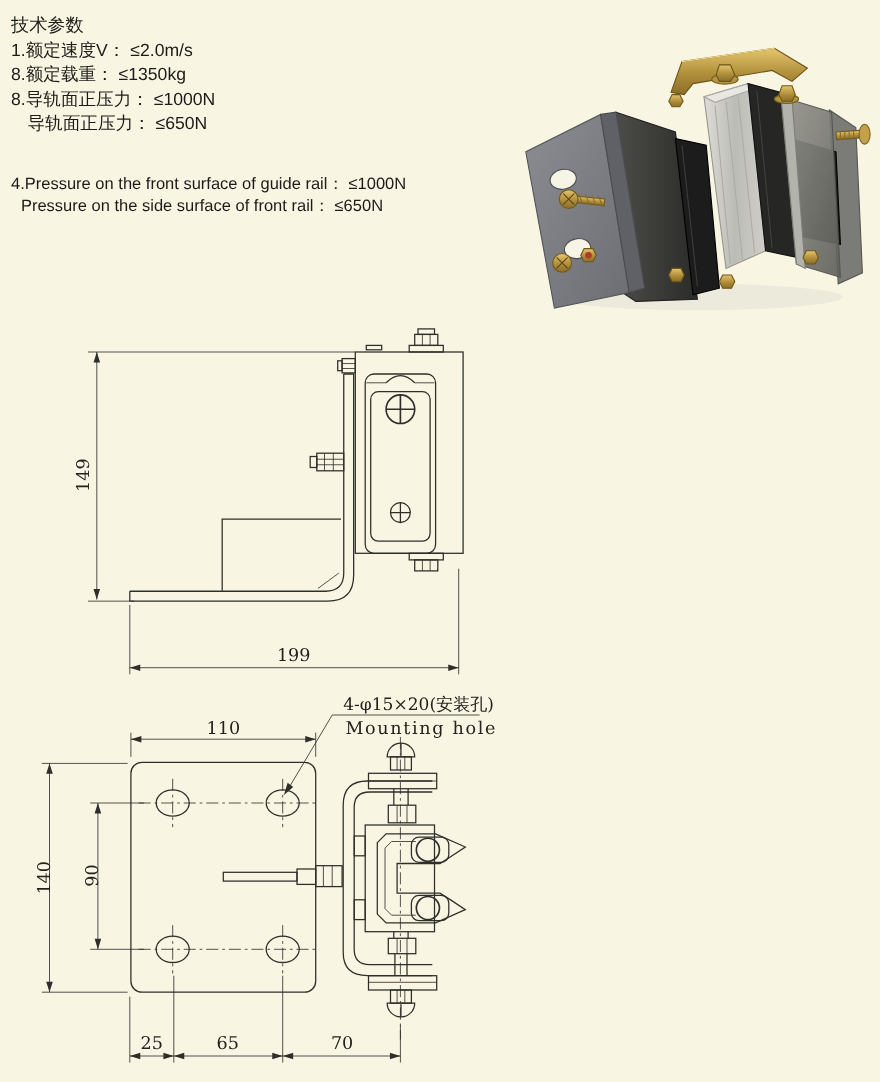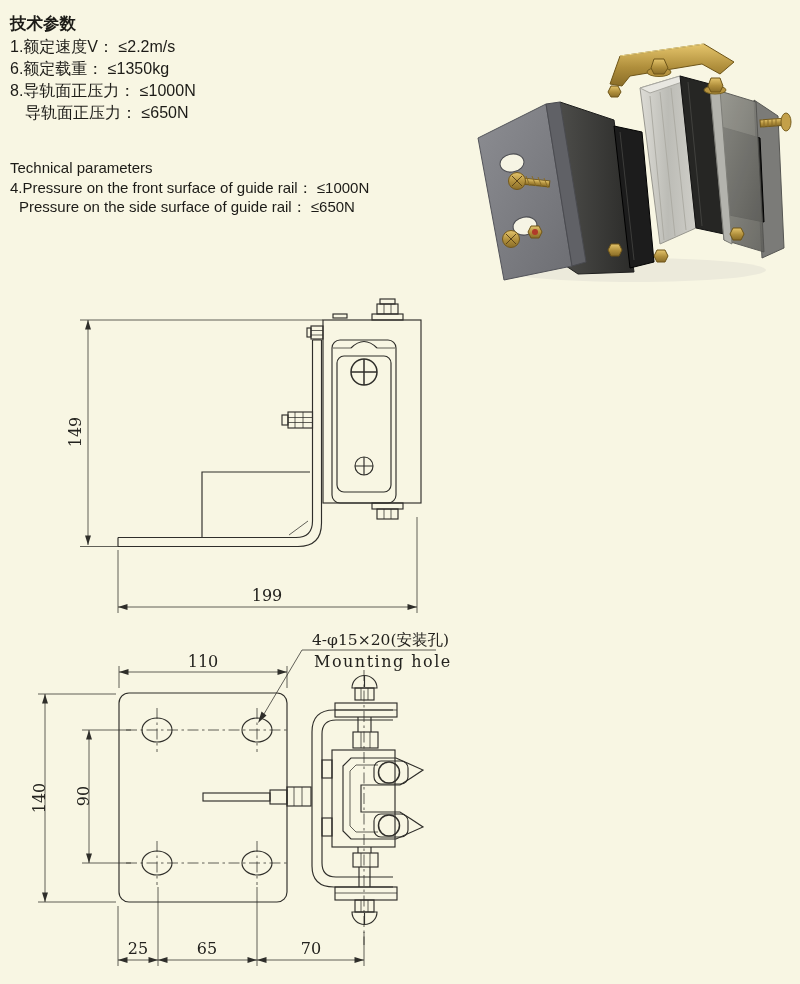--- a/index.html
+++ b/index.html
@@ -1,21 +1,21 @@
 <!DOCTYPE html>
 <html><head>
 <meta charset="utf-8">
 <style>
   html,body{margin:0;padding:0;}
   body{width:800px;height:984px;background:#f8f6e3;position:relative;overflow:hidden;
        font-family:"Liberation Sans",sans-serif;color:#1c1b17;}
   .abs{position:absolute;}
   
   .specs{left:10px;}
-  .specs .t{font-weight:bold;}
+  .specs .t{font-weight:normal;}
   #cn{top:12px;font-size:16px;line-height:22px;}
   #cn .t{font-size:16.5px;margin-bottom:2px;}
   #en{top:158px;font-size:15px;line-height:19.6px;}
   .indent-cn{padding-left:15px;}
   .indent-en{padding-left:9px;}
   
   svg{position:absolute;overflow:visible;}
   .ol{stroke:#2f2e2a;stroke-width:1.15;fill:none;stroke-linejoin:miter;stroke-linecap:butt;}
   .o2{stroke:#2f2e2a;stroke-width:1.5;fill:none;}
   .tl{stroke:#2f2e2a;stroke-width:0.75;fill:none;}
@@ -24,30 +24,29 @@
   text{font-family:"DejaVu Serif","Liberation Serif",serif;fill:#23221e;}
   .dim{font-size:16px;}
   .ann{font-size:15.5px;}
   .ann2{font-size:16px;letter-spacing:1.5px;}
 </style>
 </head>
 <body>
 
 <div class="abs specs" id="cn">
   <div class="t">技术参数</div>
-  <div>1.额定速度V： ≤2.2m/s</div>
-  <div>6.额定载重： ≤1350kg</div>
+  <div>1.额定速度V： ≤2.0m/s</div>
+  <div>8.额定载重： ≤1350kg</div>
   <div>8.导轨面正压力： ≤1000N</div>
   <div class="indent-cn">导轨面正压力： ≤650N</div>
 </div>
 
 <div class="abs specs" id="en">
-  <div>Technical parameters</div>
   <div>4.Pressure on the front surface of guide rail： ≤1000N</div>
-  <div class="indent-en">Pressure on the side surface of guide rail： ≤650N</div>
+  <div class="indent-en">Pressure on the side surface of front rail： ≤650N</div>
 </div>
 
 <svg style="left:462px;top:30px" width="333" height="255" viewBox="0 0 333 255">
   <defs>
     <linearGradient id="gAl" x1="0" y1="0" x2="1" y2="0">
       <stop offset="0" stop-color="#dddcd6"></stop>
         <stop offset=".5" stop-color="#bcbcb6"></stop>
         <stop offset="1" stop-color="#cfcec8"></stop>
     </linearGradient>
     <linearGradient id="gGray" x1="0" y1="0" x2="1" y2="1">

